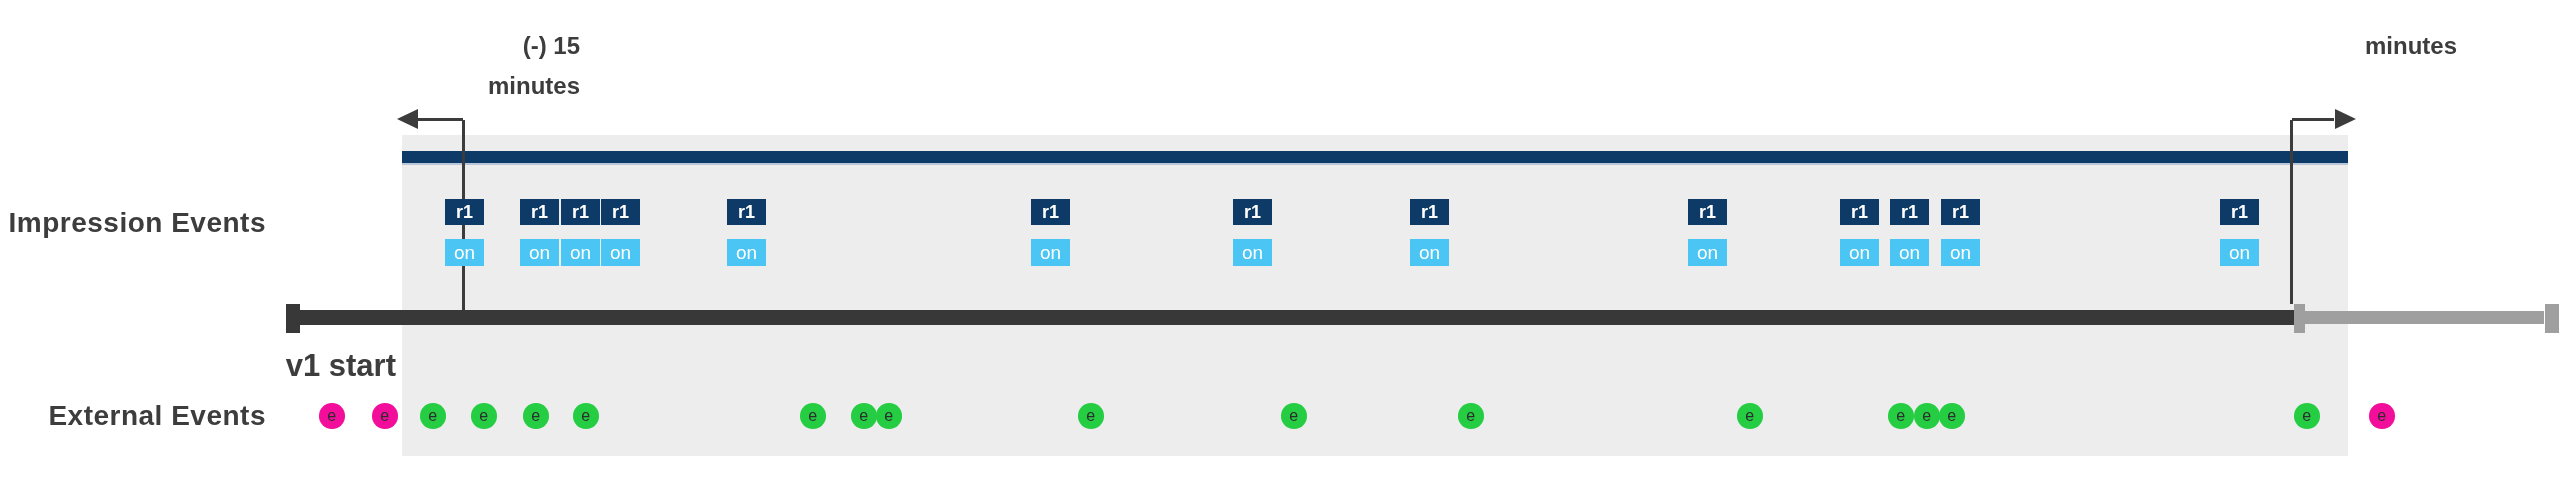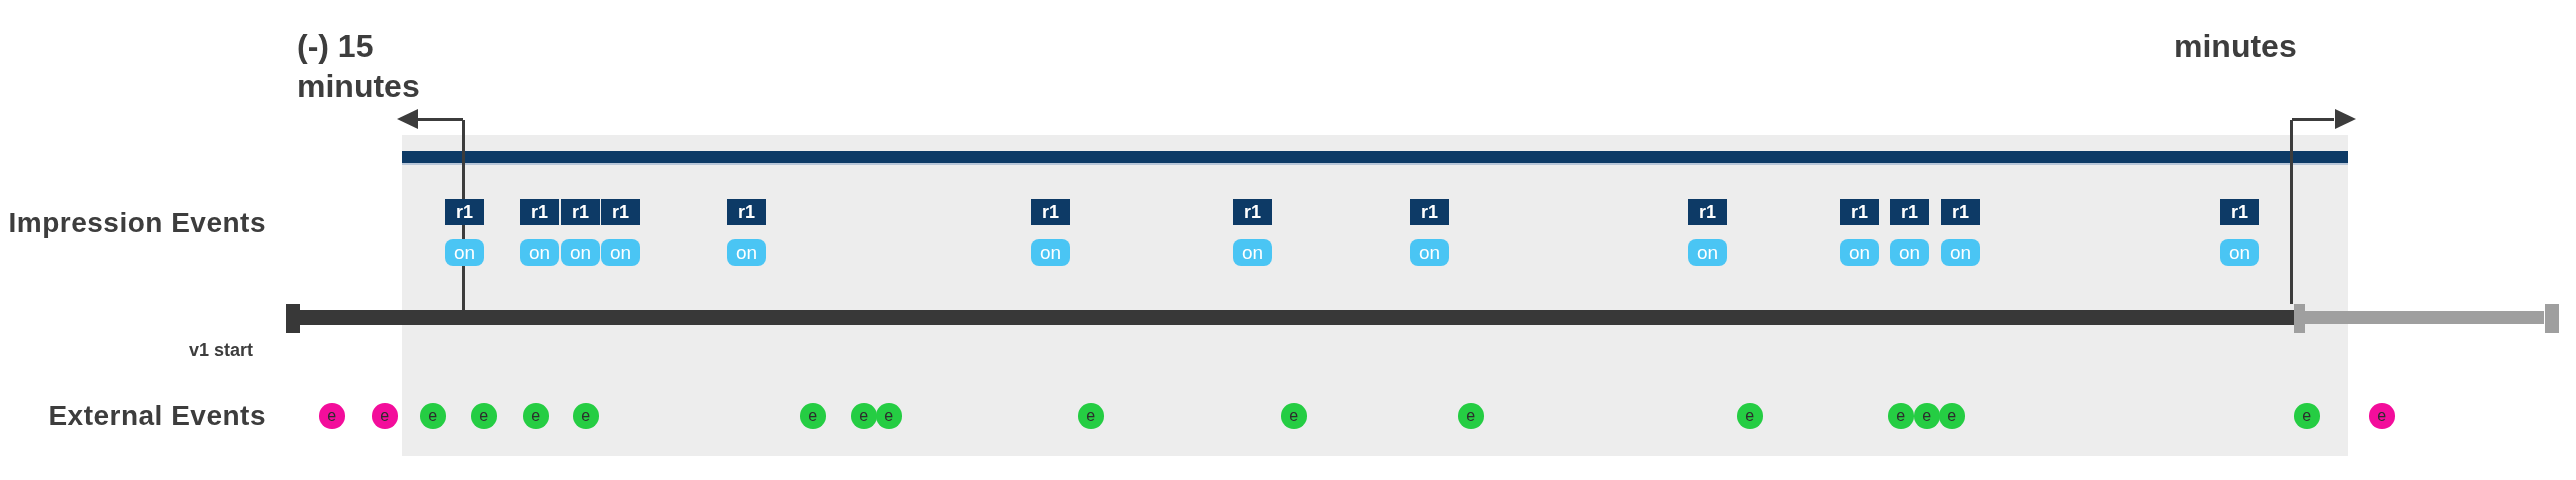--- a/index.html
+++ b/index.html
@@ -31,33 +31,33 @@
   .v1-cap{position:absolute;left:286px;top:304px;width:14px;height:29px;background:var(--dark);}
   .v1-bar{position:absolute;left:300px;top:310px;width:1994px;height:15px;background:var(--dark);}
   .v2-cap{position:absolute;left:2294px;top:304px;width:11.3px;height:29px;background:var(--graybar);}
   .v2-bar{position:absolute;left:2305px;top:311px;width:239px;height:13.2px;background:var(--graybar);}
   .v2-endcap{position:absolute;left:2545px;top:304px;width:14px;height:29px;background:var(--graybar);}
 
   
   .row-label{position:absolute;left:-111px;width:377px;text-align:right;font-size:28px;font-weight:700;color:var(--text);letter-spacing:0.5px;}
   #impression-label{top:207px;}
   #external-label{top:400px;}
-  .win-label{position:absolute;width:283px;text-align:left;font-size:32px;font-weight:700;line-height:40px;color:var(--text);}
+  .win-label{position:absolute;width:283px;text-align:right;font-size:24px;font-weight:700;line-height:40px;color:var(--text);}
   #minus-label{left:297px;top:26.4px;}
   #plus-label{left:2174px;top:26.4px;}
-  .start-label{position:absolute;width:207px;text-align:left;font-size:18px;font-weight:700;color:var(--text);}
+  .start-label{position:absolute;width:207px;text-align:right;font-size:31px;font-weight:700;color:var(--text);margin-top:8px;}
   #v1-label{left:189px;top:340px;}
   #v2-label{left:2194px;top:340px;}
 
   
   .stack{position:absolute;top:199px;width:39px;display:flex;flex-direction:column;gap:14px;justify-content:flex-end;}
   .rbox{height:26.4px;background:var(--navy);color:#fff;font-size:18px;font-weight:700;
         display:flex;align-items:center;justify-content:center;}
   .obox{height:26.4px;background:var(--sky);color:#fff;font-size:19px;font-weight:400;
-        display:flex;align-items:center;justify-content:center;border-radius:8px;}
+        display:flex;align-items:center;justify-content:center;}
 
   
   .dot{position:absolute;top:403px;width:25.5px;height:25.5px;border-radius:50%;
        color:#2d2d2d;font-size:16px;line-height:25.5px;text-align:center;font-weight:400;}
   .dot.green{background:var(--green);}
   .dot.pink{background:var(--pink);}
 </style>
 </head>
 <body>
 

